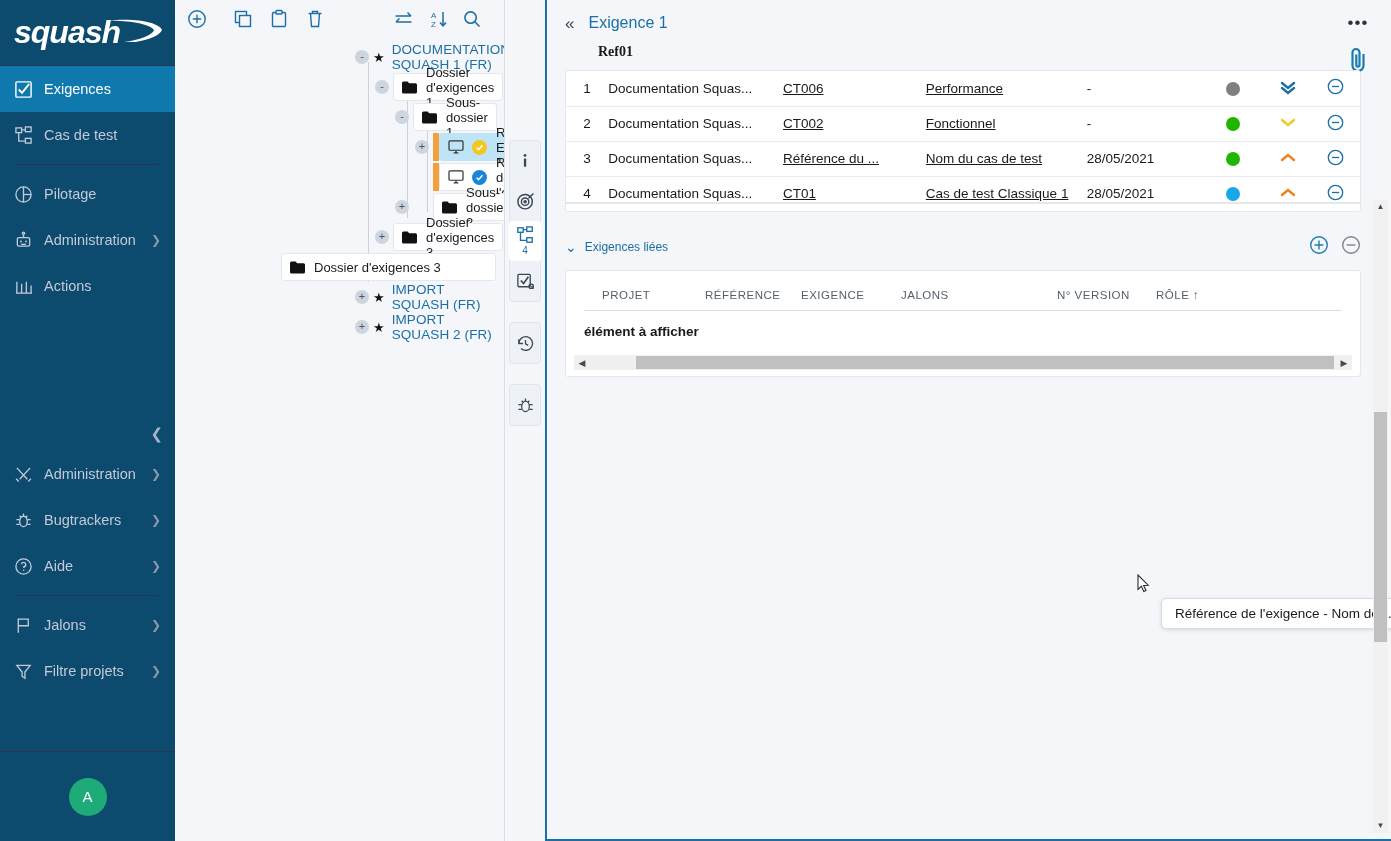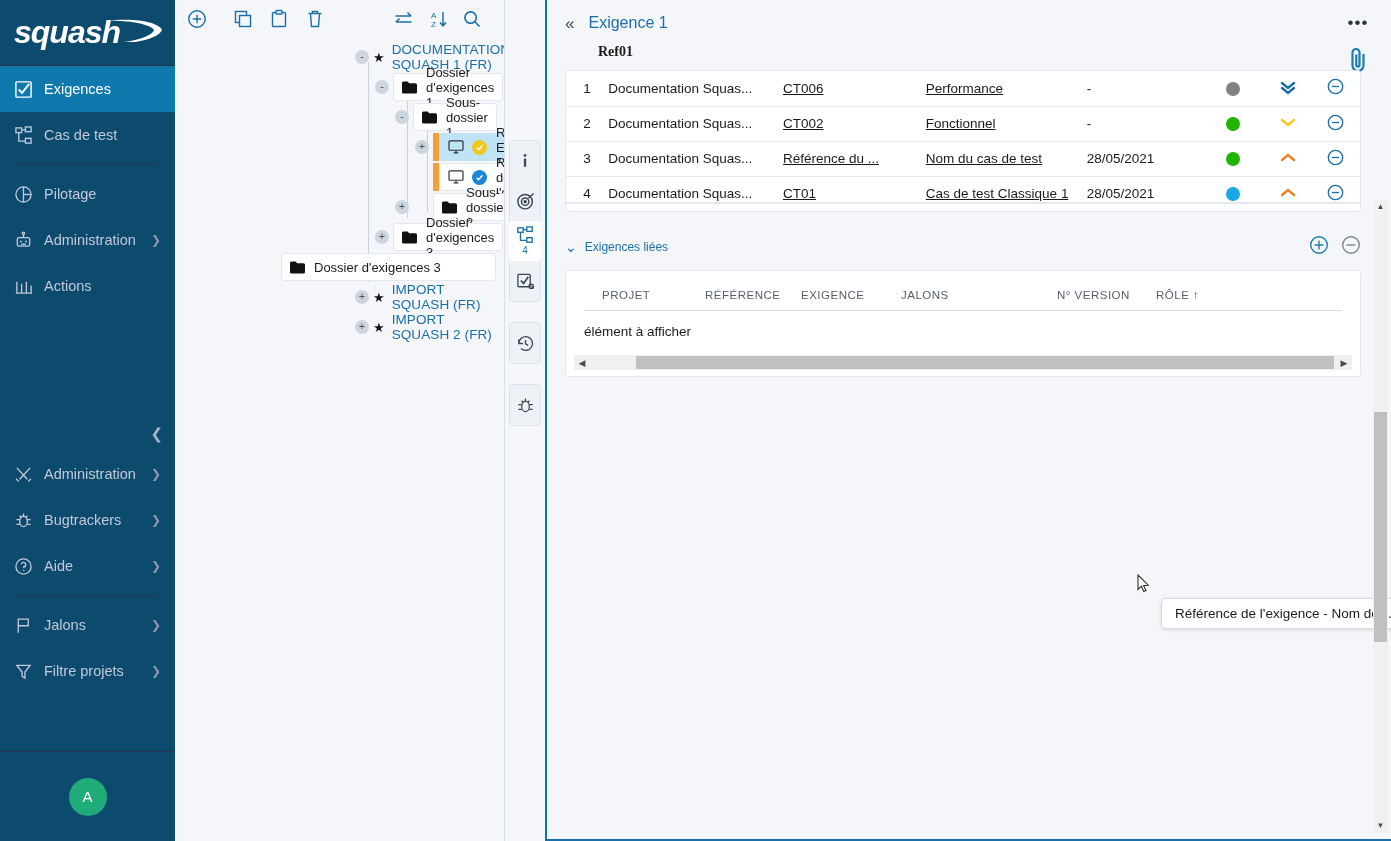--- a/index.html
+++ b/index.html
@@ -165,21 +165,21 @@
   .sec-caret { color: #1b6fa8; font-size: 14px; margin-right: 8px; cursor: pointer; }
   .sec-title { color: #1b6fa8; font-size: 12px; flex: 1; }
   .sec-actions { display: flex; gap: 12px; }
 
   .lk-table { padding: 18px 0 0 0; }
   .lk-head {
     display: flex; font-size: 11.5px; color: #555f6b; letter-spacing: .5px;
     padding: 0 0 9px 18px; border-bottom: 1px solid #d9dfe7; margin: 0 18px;
   }
   .lk-head > div { white-space: nowrap; }
-  .lk-empty { font-size: 13.5px; color: #1a1a1a; padding: 13px 0 0 18px; }
+  .lk-empty { font-size: 13.5px; color: #1a1a1a; padding: 13px 0 0 18px; font-weight: bold; }
   .hscroll {
     margin: 16px 8px 6px 8px; height: 15px; background: #f0f0f0;
     display: flex; align-items: center; position: relative;
   }
   .hscroll .arr { width: 16px; text-align: center; font-size: 9px; color: #4a4a4a; cursor: pointer; }
   .hscroll .thumb { height: 13px; background: #c0c0c0; flex: 1; margin: 0 2px; cursor: pointer; }
   .hscroll .trackpad { width: 44px; }
 
   .ghost {
     position: absolute; left: 614px; top: 538px; background: #fff;

